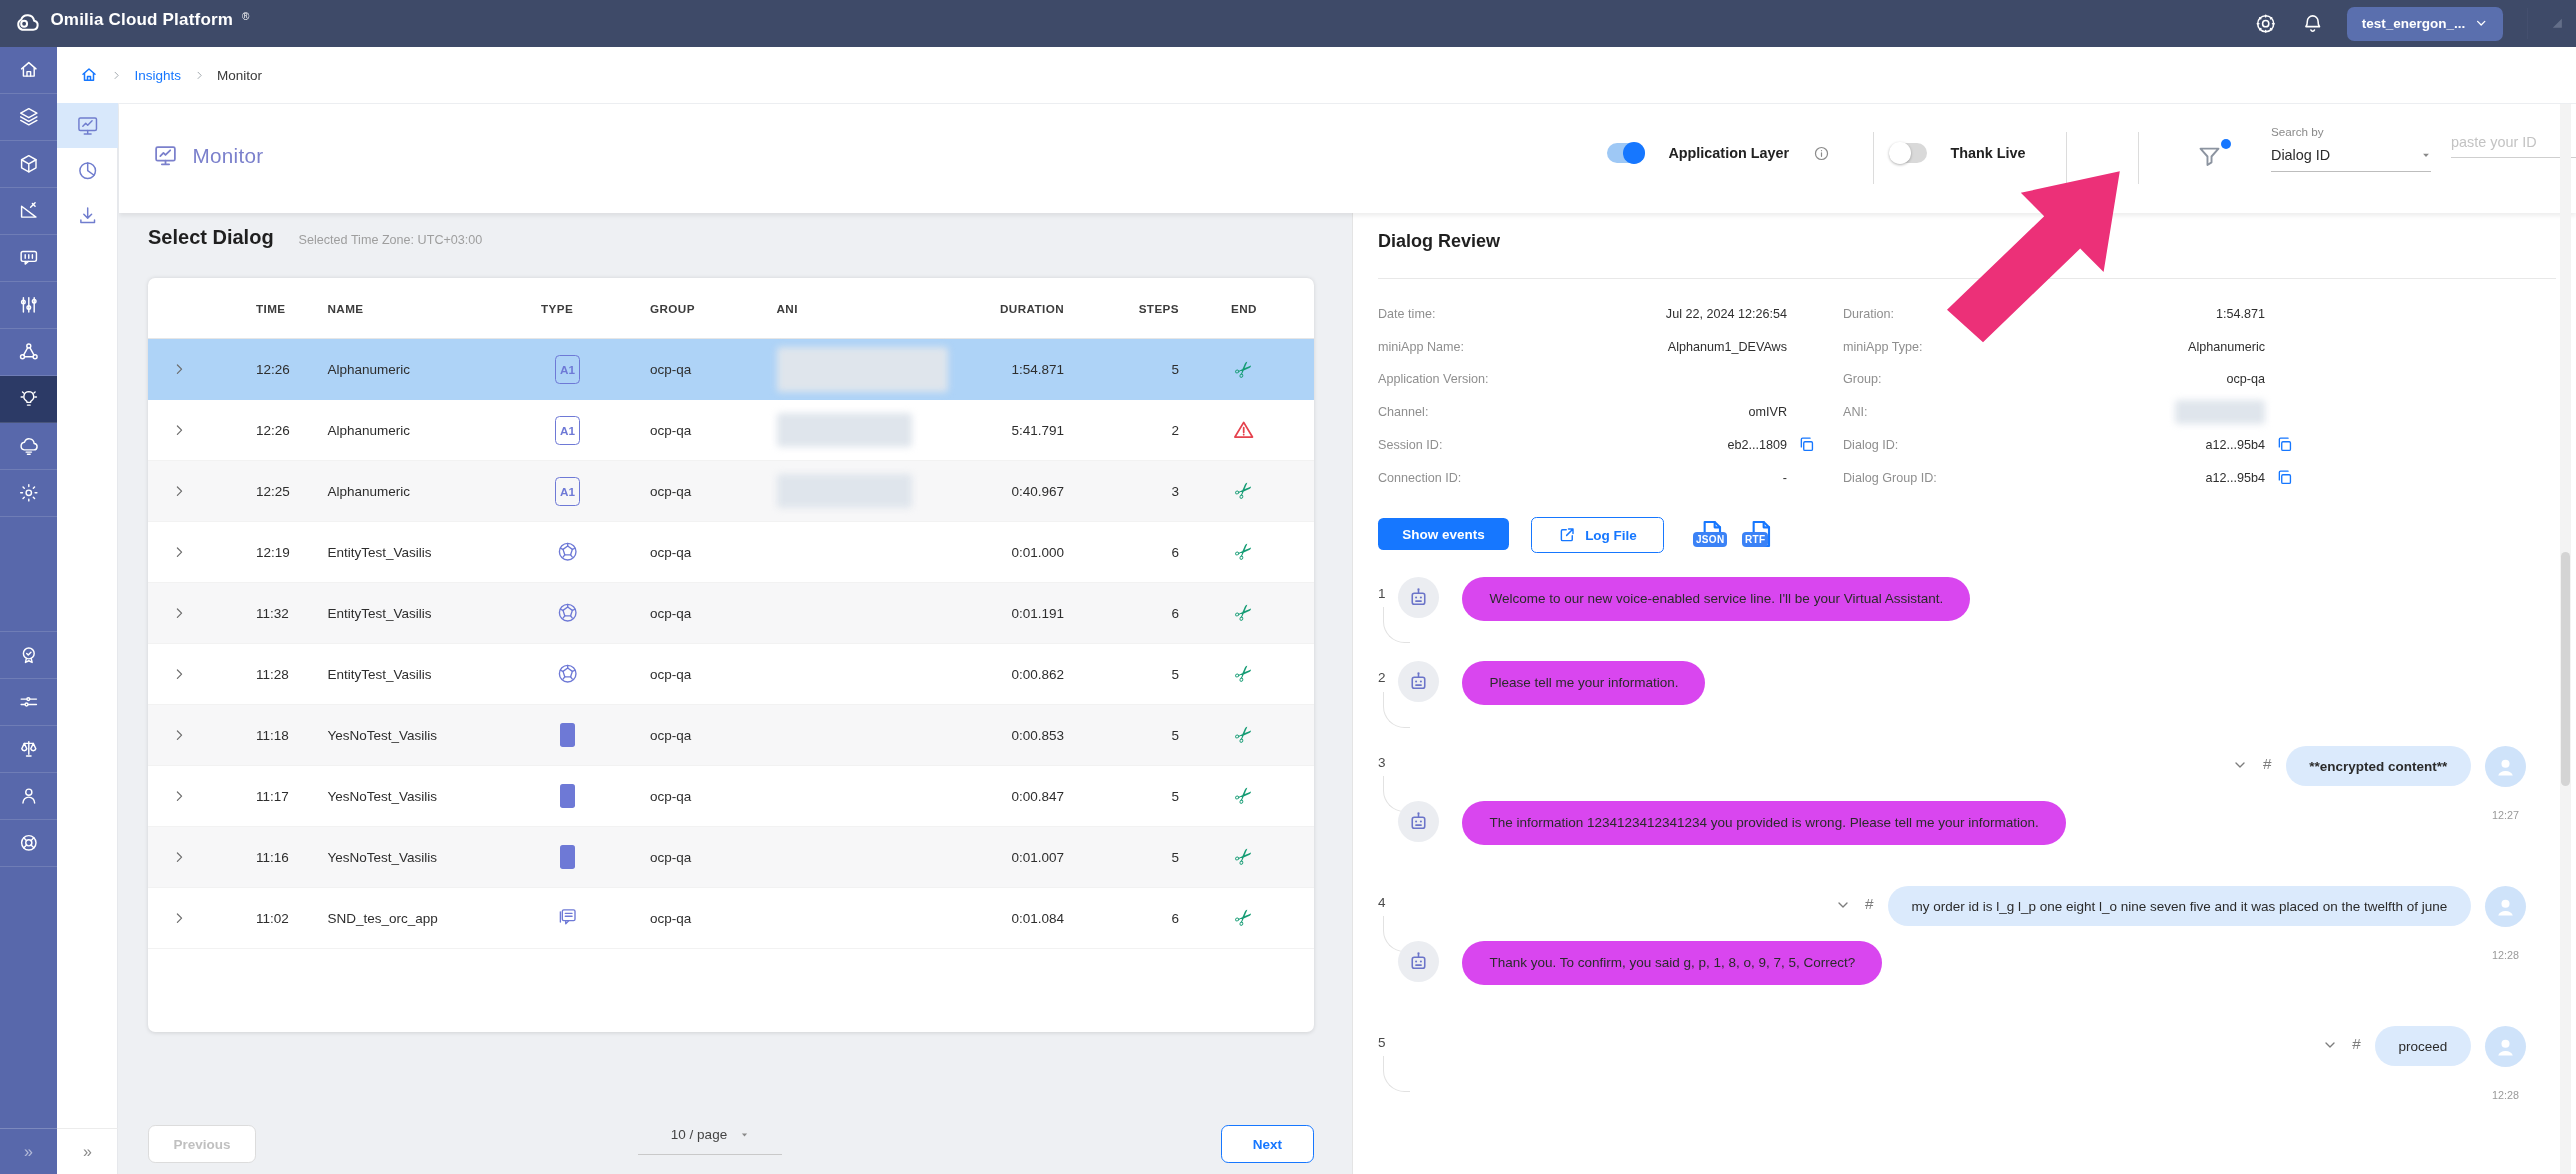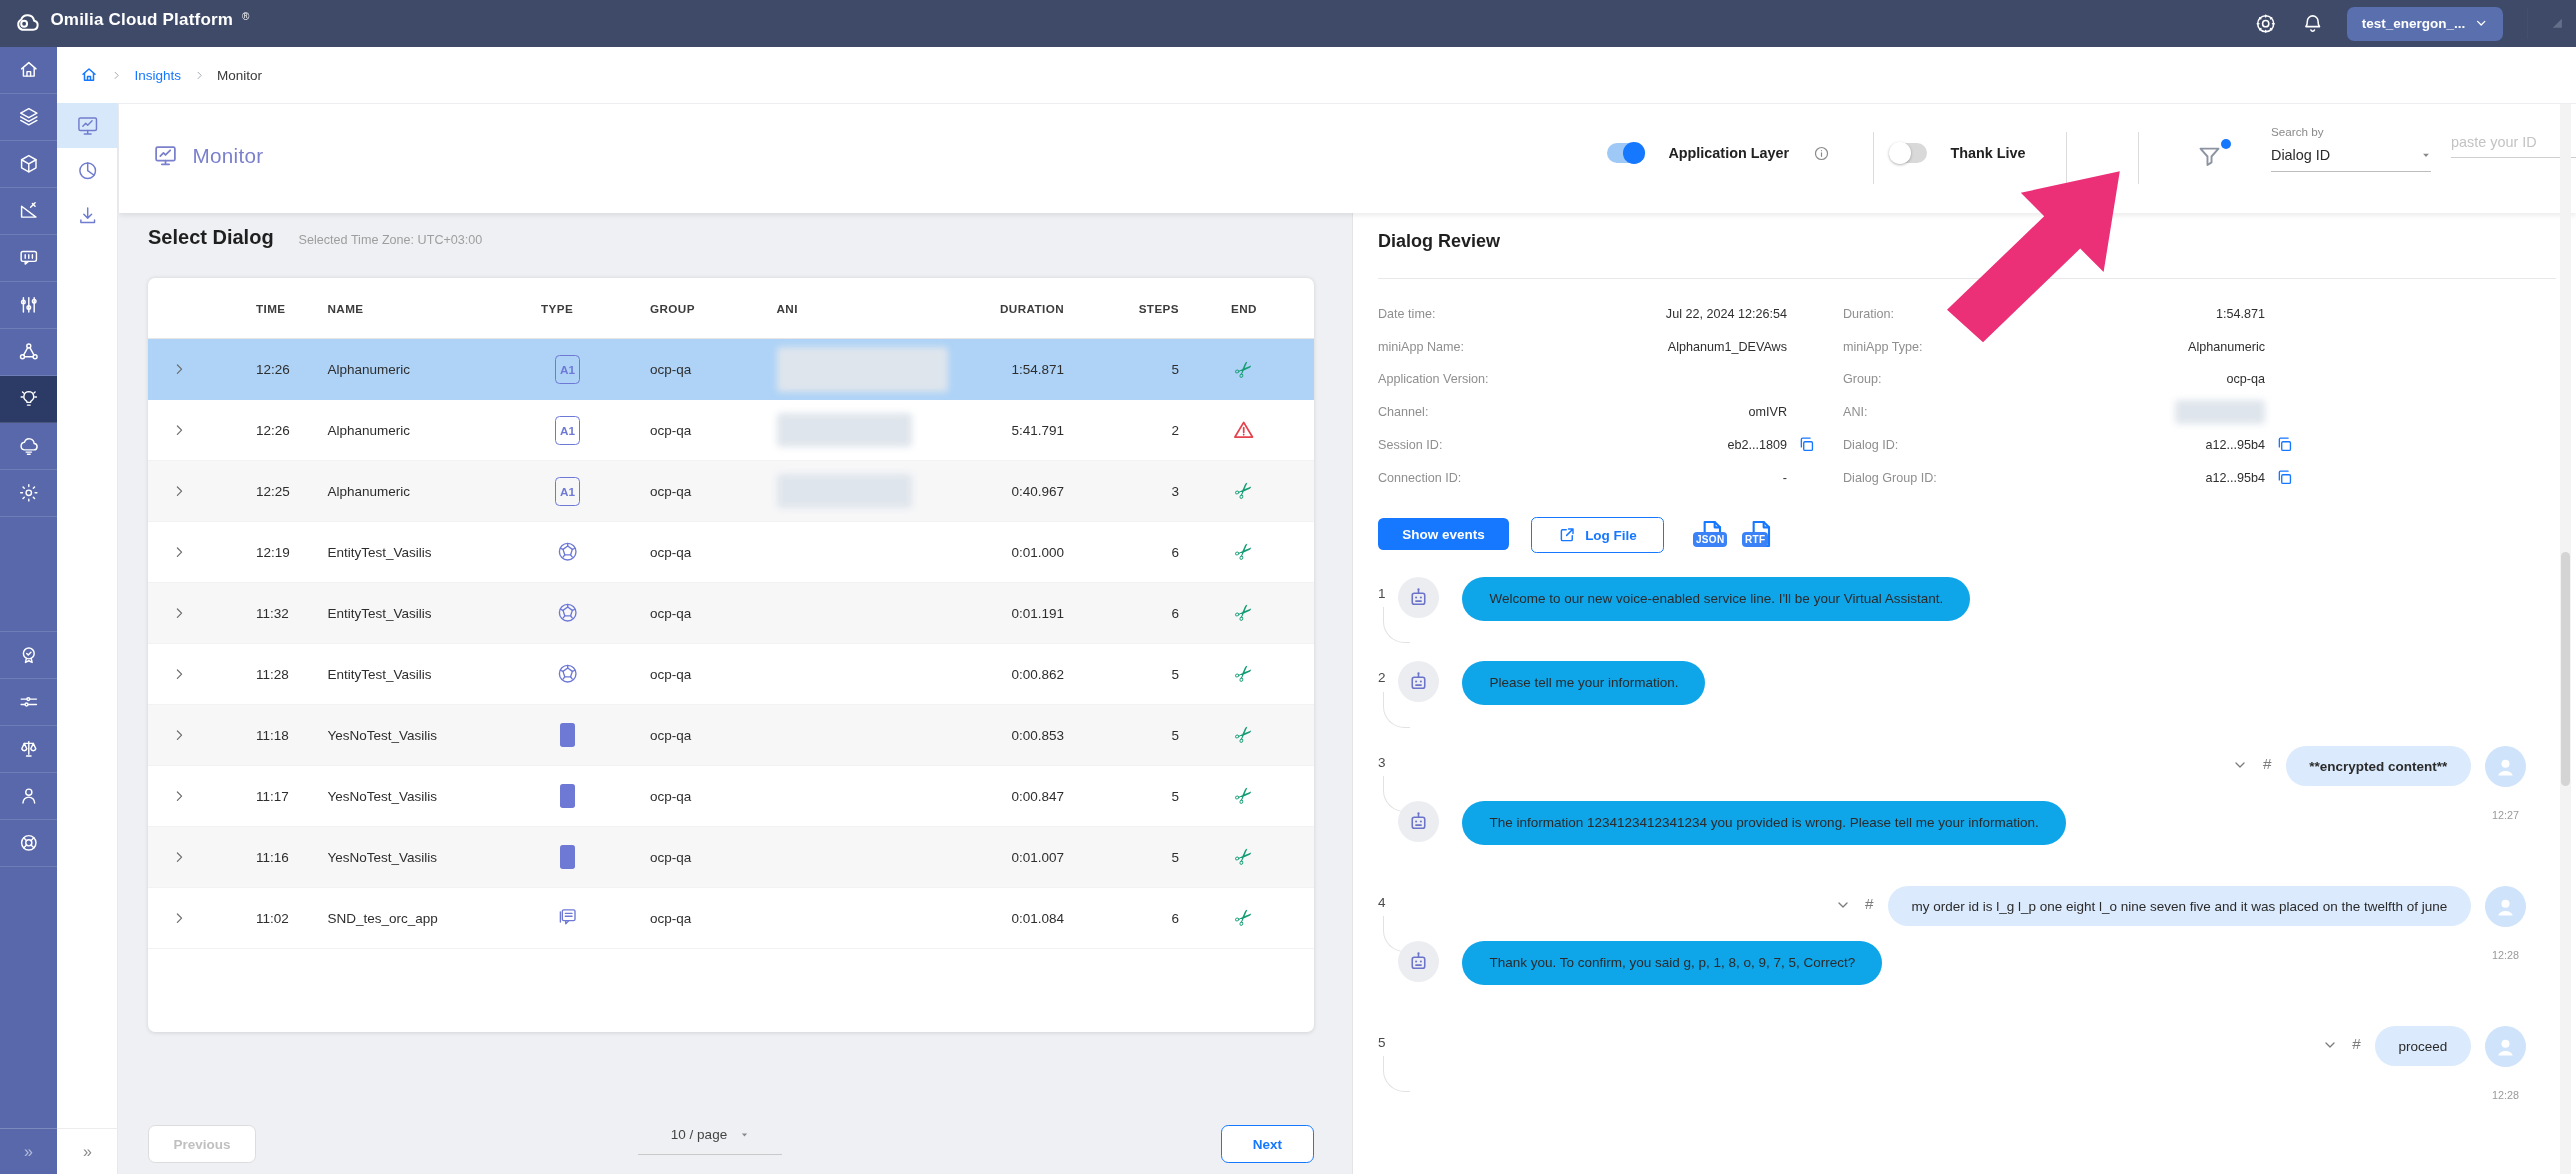--- a/index.html
+++ b/index.html
@@ -101,21 +101,21 @@
 .fld .copy-icn{position:absolute;right:-29px;top:0.9px;color:#1677ff;cursor:pointer}
 #show-events-btn{position:absolute;left:25px;top:305px;width:131px;height:32px;background:#1677ff;border:none;border-radius:5.4px;color:#fff;font-size:13.5px;font-weight:bold;cursor:pointer;font-family:inherit}
 #logfile-btn{position:absolute;left:178px;top:304px;width:133px;height:36px;background:#fff;border:1.8px solid #1677ff;border-radius:5.4px;color:#1677ff;font-size:13.5px;font-weight:bold;display:flex;align-items:center;justify-content:center;gap:9px;cursor:pointer}
 .file-badge{position:absolute;top:305px;width:36px;height:36px;color:#1677ff;cursor:pointer}
 .file-badge .tag{position:absolute;left:-2.7px;bottom:7.2px;background:#3b82f6;color:#fff;font-size:10px;font-weight:bold;padding:1.8px 2.7px;border-radius:4px;letter-spacing:0.3px}
 
 .step-num{position:absolute;left:25px;font-size:13.5px;color:#4a4a4a}
 .curve{position:absolute;left:30px;width:27px;height:36px;border-left:1.3px solid #e2e2e2;border-bottom:1.3px solid #e2e2e2;border-bottom-left-radius:21.6px}
 .msg-bot{position:absolute;left:45px;display:flex;align-items:flex-start;gap:23.4px}
 .bot-avatar{width:41px;height:41px;border-radius:50%;background:#ebedf1;display:flex;align-items:center;justify-content:center;color:#6b74c9;flex:none}
-.bot-bubble{background:#0ea5e9;border-radius:23.4px;padding:14.4px 27px;font-size:13.5px;color:#2b2b2b;white-space:nowrap}
+.bot-bubble{background:#d946ef;border-radius:23.4px;padding:14.4px 27px;font-size:13.5px;color:#2b2b2b;white-space:nowrap}
 .msg-user{position:absolute;right:50px;display:flex;align-items:flex-start;gap:14.4px}
 .user-bubble{background:#dbeafc;border-radius:21.6px;padding:12.6px 23.4px;font-size:13.5px;color:#2b2b2b;white-space:nowrap;margin-top:0}
 .user-bubble.enc{font-weight:bold}
 .u-ctl{color:#7d7d7d;margin-top:10.8px;cursor:pointer}
 .u-hash{font-size:15.3px;color:#7d7d7d;margin-top:9px;cursor:pointer}
 .ava-col{display:flex;flex-direction:column;align-items:center;gap:22px;flex:none}
 .user-avatar{width:41px;height:41px;border-radius:50%;background:#cfe3fa;display:flex;align-items:center;justify-content:center;overflow:hidden}
 .msg-time{font-size:10.8px;color:#9a9a9a}
 
 #right-scroll{position:absolute;left:2560px;top:103px;width:10.8px;height:1072px;background:#f3f3f3;z-index:18}

